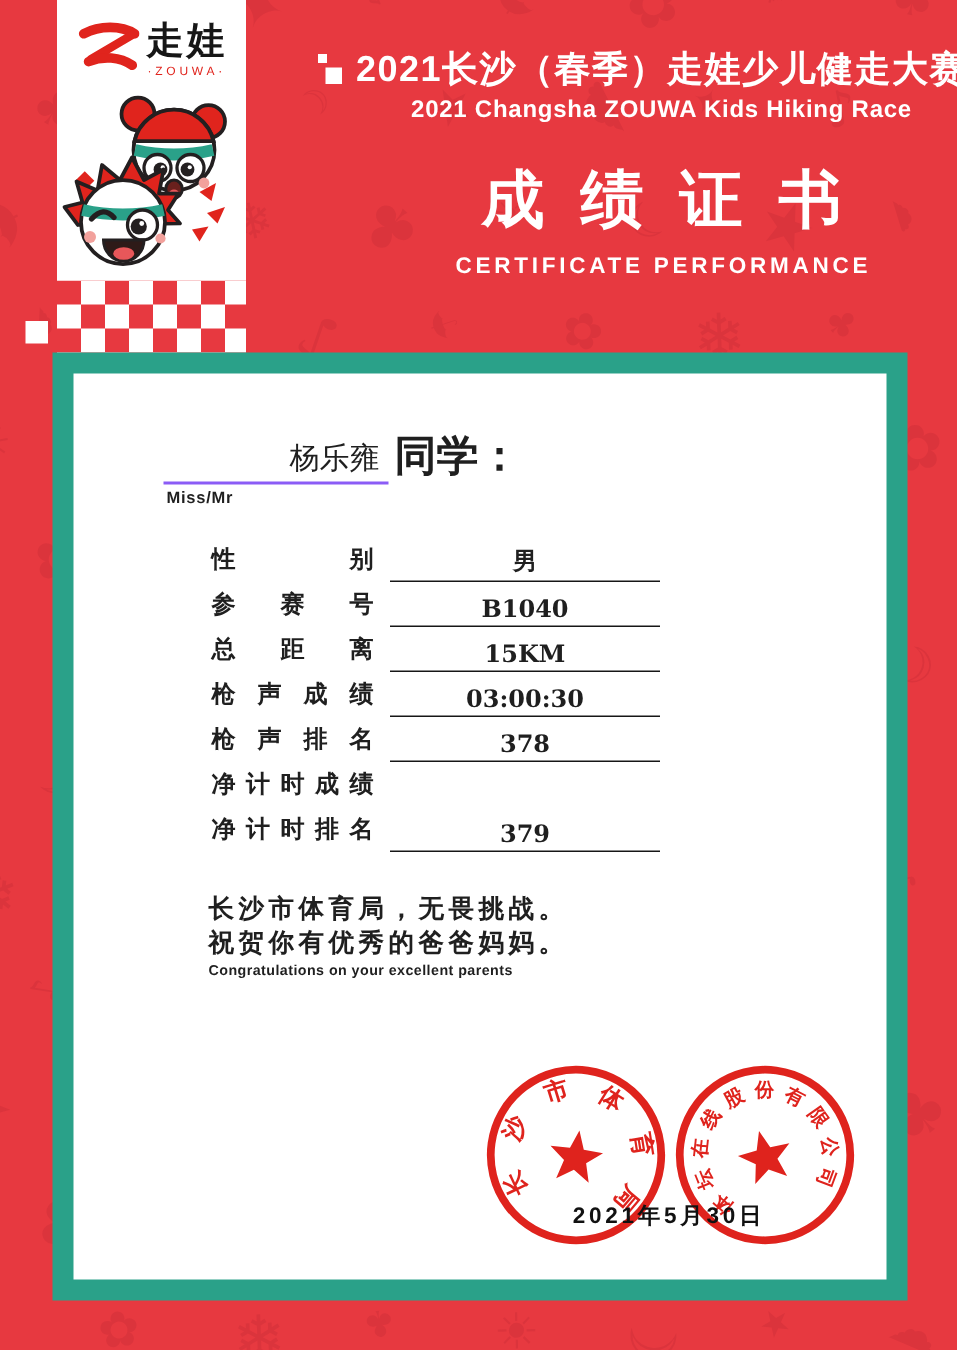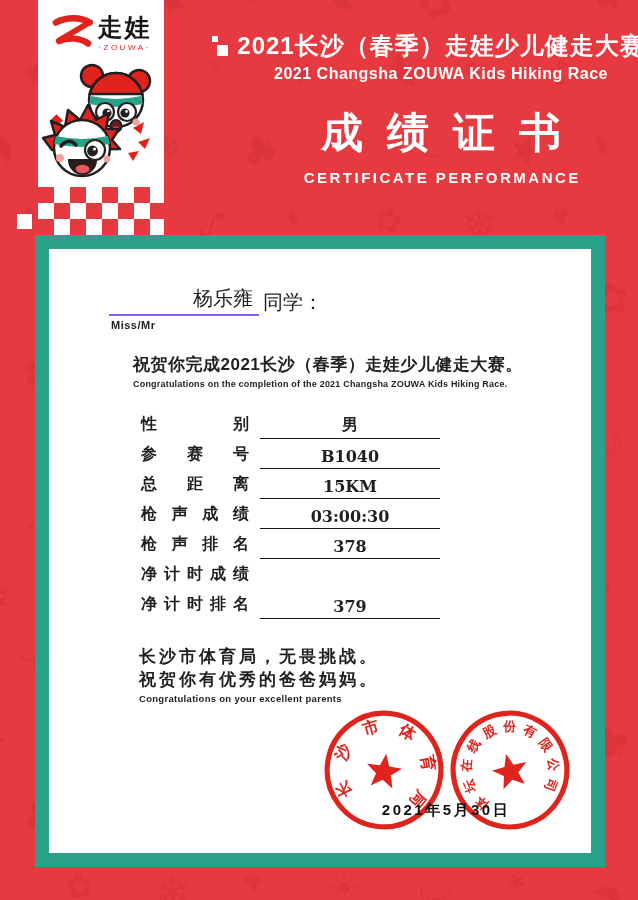--- a/index.html
+++ b/index.html
@@ -33,21 +33,21 @@
   .title-en{font-size:16px;font-weight:bold;margin-top:3px;letter-spacing:.5px;}
   .cert-title{margin-top:22px;font-size:42px;font-weight:bold;letter-spacing:24px;padding-left:24px;}
   .cert-subtitle{margin-top:8px;font-size:15px;font-weight:bold;letter-spacing:2.5px;padding-left:2.5px;}
   
   .frame{position:absolute;left:35px;top:235px;width:570px;height:632px;background:#2aa189;}
   .cert-body{position:absolute;left:14px;top:14px;right:14px;bottom:14px;background:#fff;}
   .greeting{display:flex;align-items:flex-end;margin:36px 0 0 60px;}
   .name-line{display:inline-block;width:150px;border-bottom:2px solid #8b5cf6;
         text-align:right;padding:0 6px 2px 0;box-sizing:border-box;
         font-family:"DejaVu Serif","Liberation Serif",serif;font-size:20px;}
-  .suffix{font-size:20px;font-weight:normal;margin-left:4px;}
+  .suffix{font-size:28px;font-weight:bold;margin-left:4px;}
   .salutation{margin:3px 0 0 62px;font-size:11px;font-weight:bold;letter-spacing:.5px;}
   .congrats{margin:22px 0 0 84px;}
   .congrats-cn{font-size:17px;font-weight:bold;letter-spacing:.5px;}
   .congrats-en{font-size:9px;font-weight:bold;margin-top:3px;letter-spacing:.2px;}
   .fields{margin:20px 0 0 92px;}
   .field-row{display:flex;align-items:flex-end;height:30px;}
   .field-label{width:108px;font-size:16px;font-weight:bold;display:flex;justify-content:space-between;padding-bottom:4px;}
   .field-value{width:180px;margin-left:11px;border-bottom:1.5px solid #161616;text-align:center;
         font-family:"DejaVu Serif","Liberation Serif",serif;font-weight:bold;font-size:16px;padding-bottom:2px;}
   .blessings{margin:26px 0 0 90px;}
@@ -249,24 +249,20 @@
 
   <div class="frame">
     <div class="cert-body">
 
       <div class="greeting">
         <span class="name-line">杨乐雍</span>
         <span class="suffix">同学：</span>
       </div>
       <div class="salutation">Miss/Mr</div>
 
-      <div class="congrats">
-        <div class="congrats-cn">祝贺你完成2021长沙（春季）走娃少儿健走大赛。</div>
-        <div class="congrats-en">Congratulations on the completion of the 2021 Changsha ZOUWA Kids Hiking Race.</div>
-      </div>
 
       <div class="fields">
         <div class="field-row">
           <span class="field-label">
               <span>性</span>
               <span>别</span>
             </span>
           <span class="field-value">男</span>
         </div>
         <div class="field-row">

